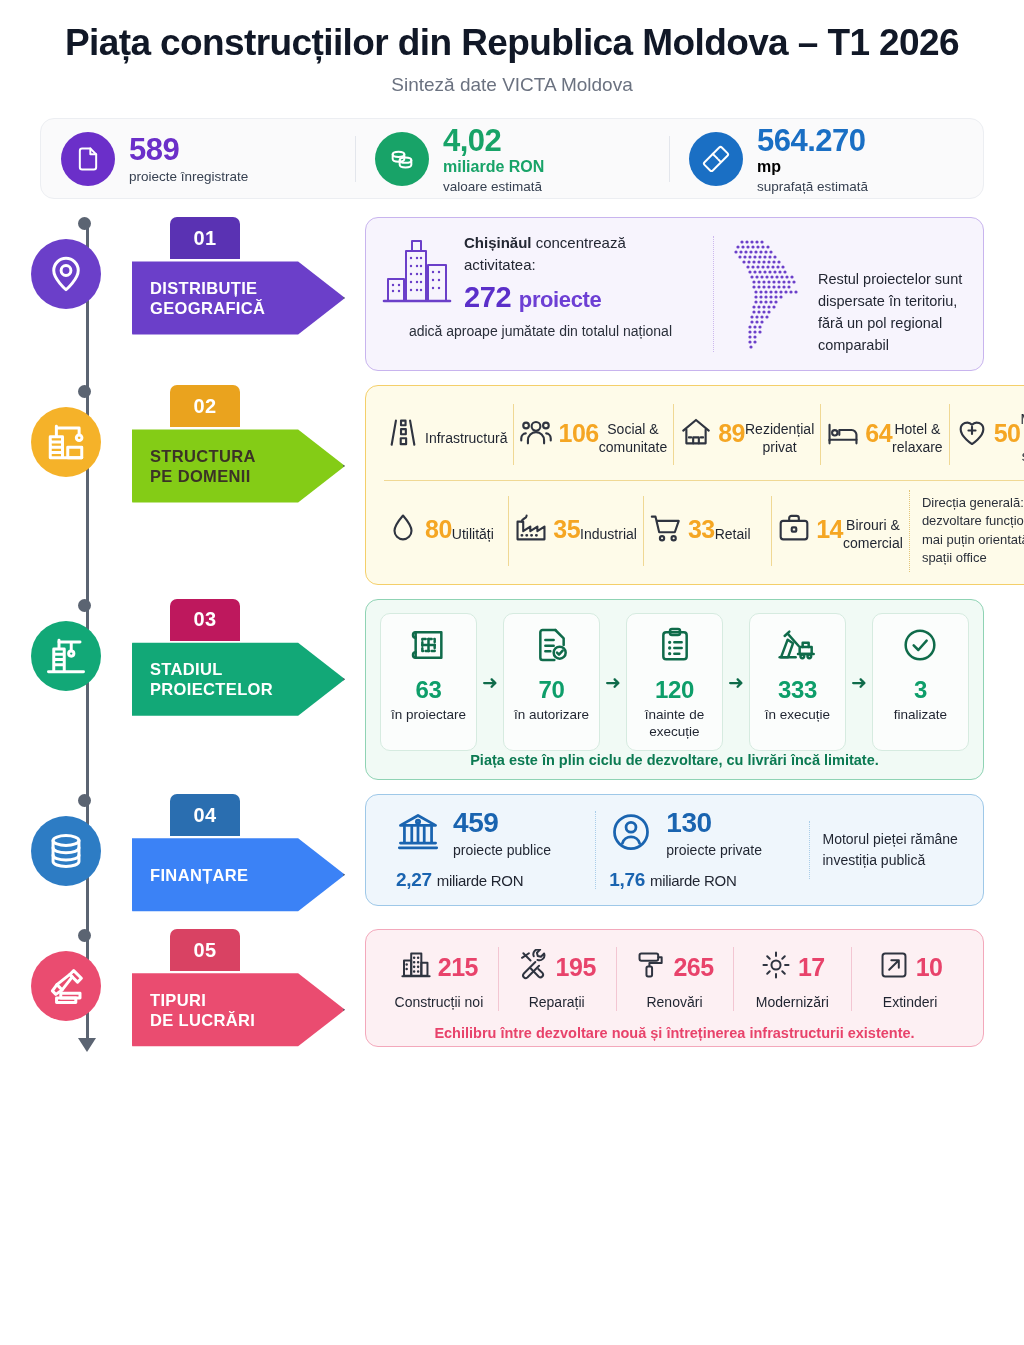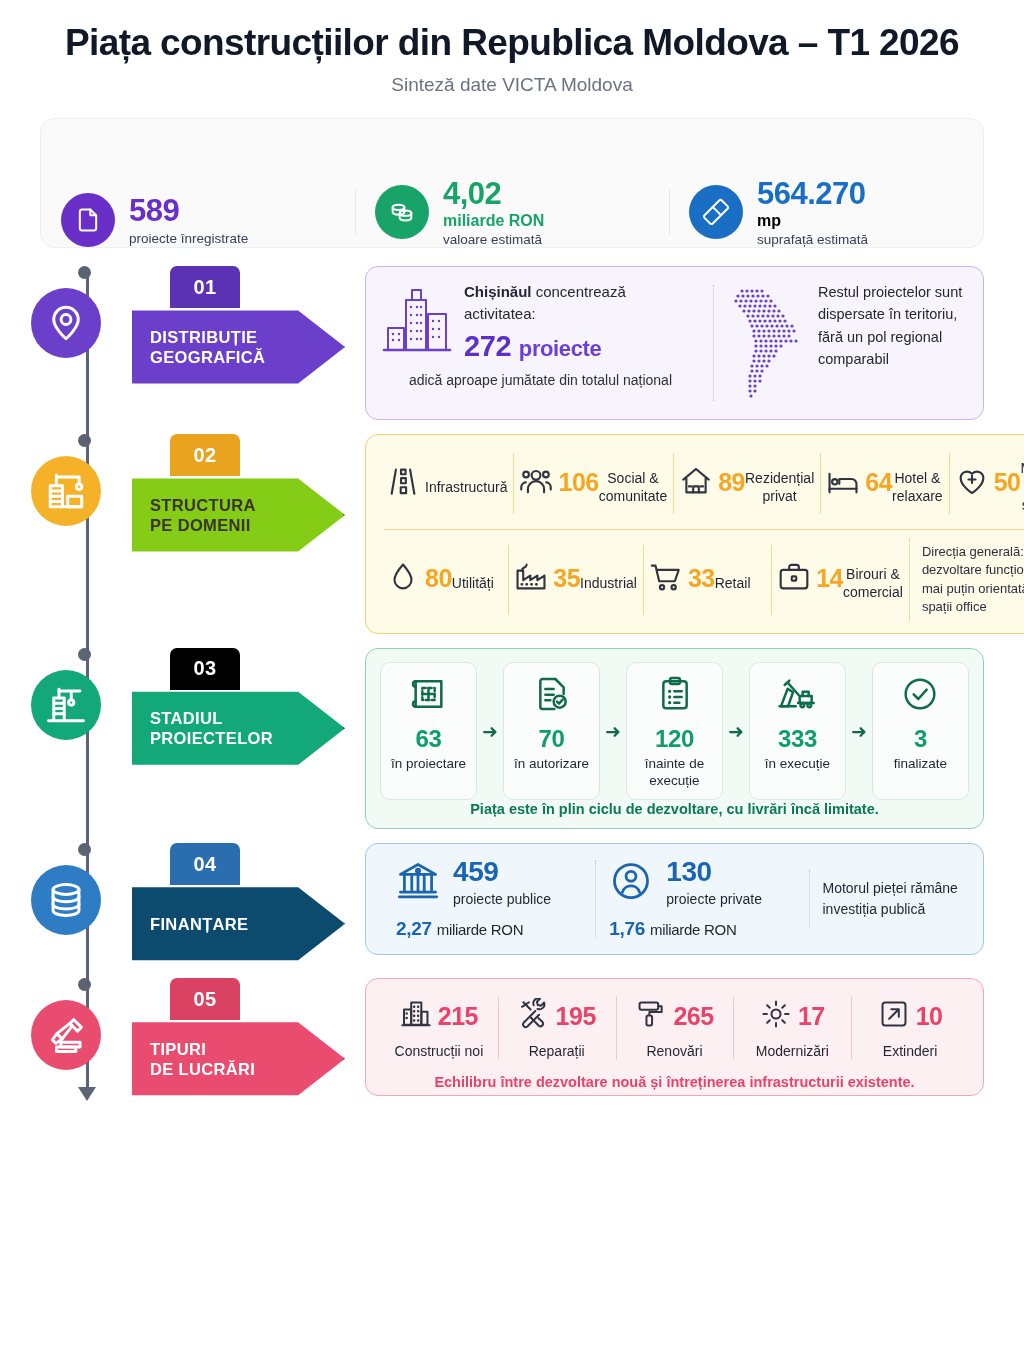--- a/index.html
+++ b/index.html
@@ -16,21 +16,21 @@
     font-size:37px;font-weight:bold;letter-spacing:-.6px;color:#111827;
     line-height:1.12;
   }
   .hdr-sub{
     margin-top:11px;font-size:19px;color:#6b7280;font-weight:400;
   }
 
   
   .kpi-card{
     margin:22px 40px 0;background:#fafafb;border:1px solid #eceef2;
-    border-radius:14px;height:130px;display:flex;align-items:flex-end;
+    border-radius:14px;height:81px;display:flex;align-items:center;
   }
   .kpi{flex:1;display:flex;align-items:center;gap:14px;padding:0 20px;position:relative}
   .kpi + .kpi::before{
     content:"";position:absolute;left:0;top:12px;bottom:12px;width:1px;background:#e3e6ec;
   }
   .kpi-icon{
     width:54px;height:54px;border-radius:50%;flex:0 0 54px;
     display:flex;align-items:center;justify-content:center;
   }
   .kpi-icon svg{width:28px;height:28px}
@@ -102,21 +102,21 @@
 
   
   .p1{background:#f7f4fd;border-color:#c8b4ee}
   .s1-left{flex:1.22;display:flex;flex-direction:column}
   .s1-top{display:flex;align-items:center;gap:12px}
   .s1-txt{font-size:15px;line-height:1.45;color:#232733}
   .s1-txt b{font-weight:bold}
   .s1-big{font-size:29px;font-weight:bold;color:#5b2fc9;margin-top:5px;letter-spacing:-.4px}
   .s1-big span{font-size:22px;color:#6d3fd4}
   .s1-foot{font-size:14px;color:#2a2f3a;margin-top:9px;text-align:center}
-  .s1-right{flex:.92;display:flex;align-items:flex-start;gap:12px}
+  .s1-right{flex:.92;display:flex;align-items:flex-end;gap:12px}
   .s1-right p{font-size:14.5px;line-height:1.52;color:#232733}
 
   
   .p2{background:#fefbe9;border-color:#f4cf6a;padding:12px 14px}
   .grid2{display:flex}
   .cell{flex:1;display:flex;flex-direction:row;align-items:center;
     padding:4px 6px 6px;position:relative}
   .cell + .cell::before{content:"";position:absolute;left:0;top:6px;bottom:6px;
     width:1px;background:#f0d894}
   .cell-top{display:flex;align-items:center;gap:5px;height:44px}
@@ -598,21 +598,21 @@
       <div class="dot"></div>
       <div class="circ" style="background:#12a877">
         <svg viewBox="0 0 24 24">
             <path d="M5 21h6V8H5zM8 8V3M2 21h20M6 11h4M6 14h4M6 17h4"></path>
             <path d="M8 4h12M15 4v5"></path>
             <circle cx="15" cy="10.6" r="1.5"></circle>
           </svg>
       </div>
     </div>
     <div class="badge">
-      <div class="badge-num" style="background:#000000">03</div>
+      <div class="badge-num" style="background:#be185d">03</div>
       <div class="ribbon" style="background:#12a877">
         <div>
           <div>STADIUL</div>
           <div>PROIECTELOR</div>
         </div>
         <div class="connector"></div>
       </div>
     </div>
 
     <div class="panel p3">
@@ -703,21 +703,21 @@
       <div class="circ" style="background:#2d7cc4">
         <svg viewBox="0 0 24 24">
             <ellipse cx="12" cy="6" rx="7.4" ry="2.8"></ellipse>
             <path d="M4.6 6v12c0 1.6 3.3 2.8 7.4 2.8s7.4-1.2 7.4-2.8V6"></path>
             <path d="M4.6 10.2c0 1.6 3.3 2.8 7.4 2.8s7.4-1.2 7.4-2.8M4.6 14.4c0 1.6 3.3 2.8 7.4 2.8s7.4-1.2 7.4-2.8"></path>
           </svg>
       </div>
     </div>
     <div class="badge">
       <div class="badge-num" style="background:#2a6eb0">04</div>
-      <div class="ribbon" style="background:#0c4a6e">
+      <div class="ribbon" style="background:#3b82f6">
         <div>
           <div>FINANȚARE</div>
           <div></div>
         </div>
         <div class="connector"></div>
       </div>
     </div>
 
     <div class="panel p4">
       <div class="fin">

